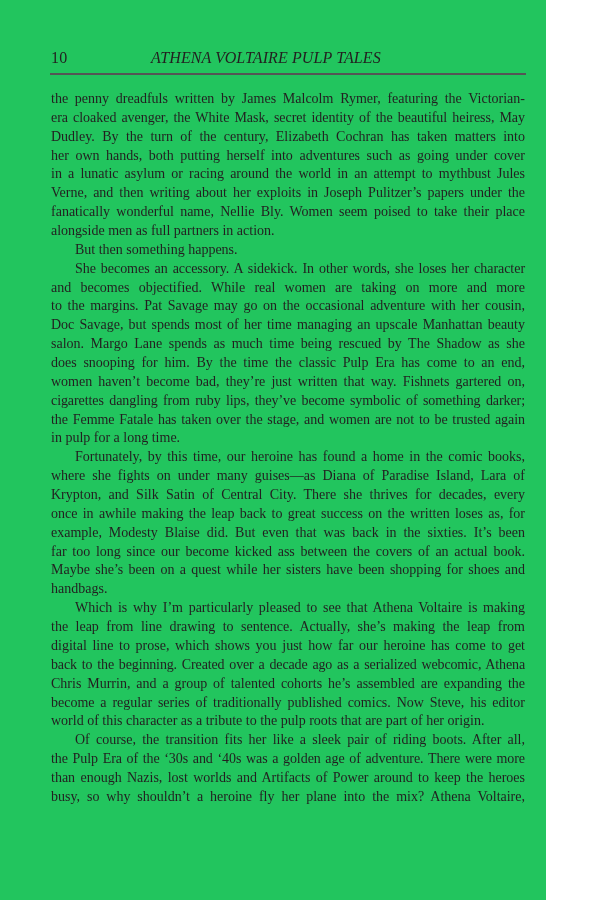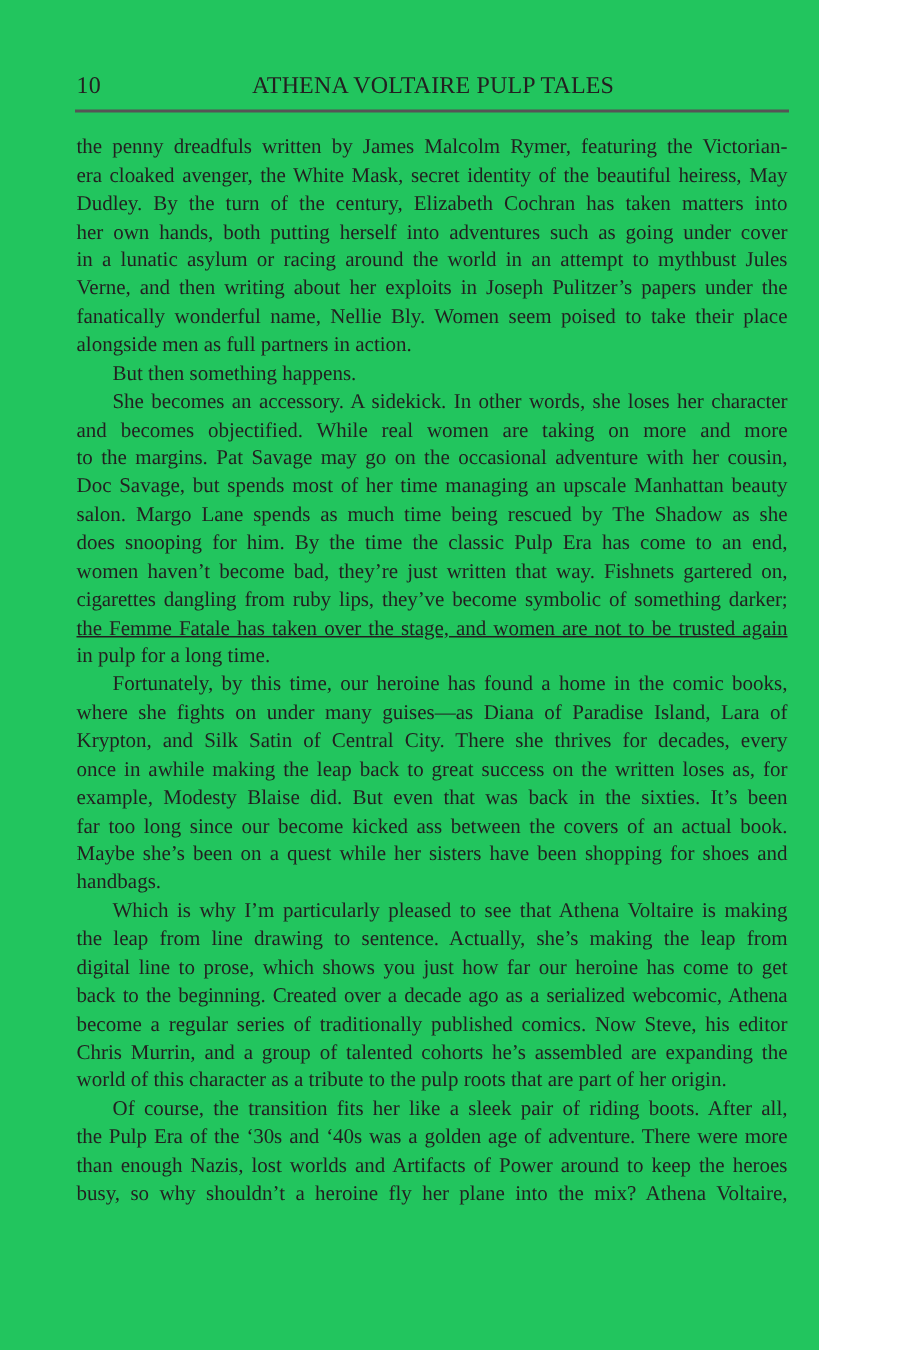--- a/index.html
+++ b/index.html
@@ -32,25 +32,26 @@
       color: #231f20;
     }
     .page-number {
       position: absolute;
       left: 0;
       top: 0;
       letter-spacing: 0.2px;
     }
     .running-title {
       position: absolute;
-      left: 117px;
+      left: 100px;
       top: 0;
       width: 243px;
       letter-spacing: 0.1px;
       white-space: nowrap;
+      font-style: italic;
     }
     .header-rule {
       position: absolute;
       left: 50px;
       top: 73px;
       width: 476px;
       height: 2px;
       background: #555555;
     }
     .body-text {
@@ -101,40 +102,40 @@
       </div>
       <div class="paragraph">
         <span class="line indent" style="letter-spacing: -0.042px;">She becomes an accessory.  A sidekick.  In other words, she loses her character</span>
         <span class="line">and becomes objectified.  While real women are taking on more and more</span>
         <span class="line">to the margins.  Pat Savage may go on the occasional adventure with her cousin,</span>
         <span class="line">Doc Savage, but spends most of her time managing an upscale Manhattan beauty</span>
         <span class="line">salon.  Margo Lane spends as much time being rescued by The Shadow as she</span>
         <span class="line">does snooping for him.  By the time the classic Pulp Era has come to an end,</span>
         <span class="line">women haven’t become bad, they’re just written that way.  Fishnets gartered on,</span>
         <span class="line" style="letter-spacing: -0.078px;">cigarettes dangling from ruby lips, they’ve become symbolic of something darker;</span>
-        <span class="line" style="letter-spacing: -0.042px; text-decoration: underline;">the Femme Fatale has taken over the stage, and women are not to be trusted again</span>
+        <span class="line" style="letter-spacing: -0.042px;">the Femme Fatale has taken over the stage, and women are not to be trusted again</span>
         <span class="line last">in pulp for a long time.</span>
       </div>
       <div class="paragraph">
         <span class="line indent">Fortunately, by this time, our heroine has found a home in the comic books,</span>
         <span class="line">where she fights on under many guises—as Diana of Paradise Island, Lara of</span>
         <span class="line">Krypton, and Silk Satin of Central City.  There she thrives for decades, every</span>
         <span class="line">once in awhile making the leap back to great success on the written loses as, for</span>
         <span class="line">example, Modesty Blaise did.  But even that was back in the sixties.  It’s been</span>
         <span class="line">far too long since our become kicked ass between the covers of an actual book.</span>
         <span class="line">Maybe she’s been on a quest while her sisters have been shopping for shoes and</span>
         <span class="line last">handbags.</span>
       </div>
       <div class="paragraph">
         <span class="line indent">Which is why I’m particularly pleased to see that Athena Voltaire is making</span>
         <span class="line">the leap from line drawing to sentence.  Actually, she’s making the leap from</span>
         <span class="line">digital line to prose, which shows you just how far our heroine has come to get</span>
         <span class="line" style="letter-spacing: -0.135px;">back to the beginning.  Created over a decade ago as a serialized webcomic, Athena</span>
+        <span class="line">Chris Murrin, and a group of talented cohorts he’s assembled are expanding the</span>
         <span class="line">become a regular series of traditionally published comics.  Now Steve, his editor</span>
-        <span class="line">Chris Murrin, and a group of talented cohorts he’s assembled are expanding the</span>
         <span class="line last">world of this character as a tribute to the pulp roots that are part of her origin.</span>
       </div>
       <div class="paragraph">
         <span class="line indent">Of course, the transition fits her like a sleek pair of riding boots.  After all,</span>
         <span class="line" style="letter-spacing: -0.063px;">the Pulp Era of the ‘30s and ‘40s was a golden age of adventure.  There were more</span>
         <span class="line">than enough Nazis, lost worlds and Artifacts of Power around to keep the heroes</span>
         <span class="line">busy, so why shouldn’t a heroine fly her plane into the mix?  Athena Voltaire,</span>
       </div>
     </div>
 </div>

